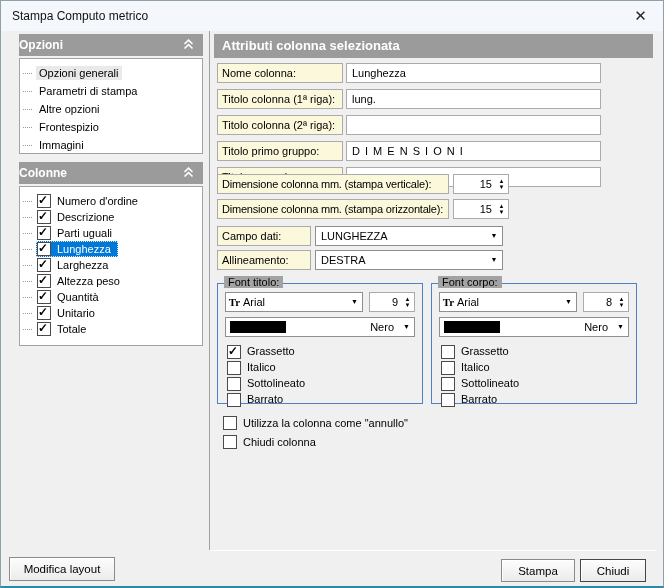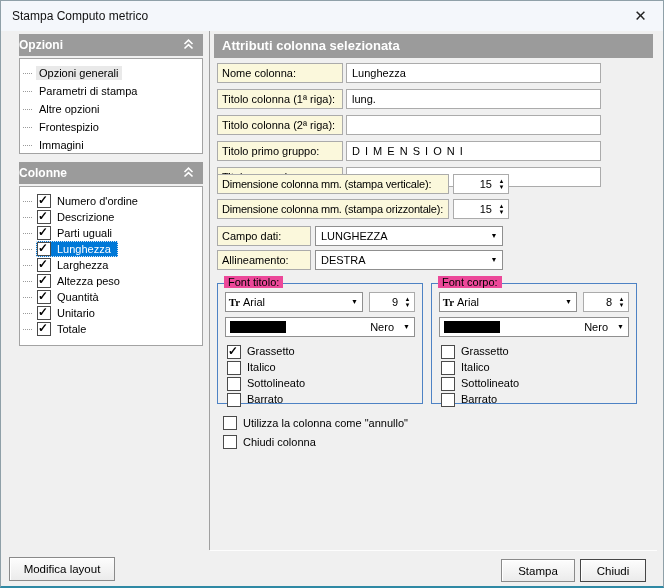--- a/index.html
+++ b/index.html
@@ -45,21 +45,21 @@
   .spin{display:flex;width:56px;border:1px solid #ababab;background:#fff;margin-left:4px;box-sizing:border-box;}
   .spin .val{flex:1;text-align:right;line-height:18px;padding-right:3px;}
   .spin .arrs{width:13px;display:flex;flex-direction:column;justify-content:center;align-items:center;}
   .spin .arrs span{font-size:6px;line-height:6px;color:#000;cursor:pointer;}
   .combo{display:flex;width:188px;border:1px solid #8f8f8f;background:#fff;margin-left:4px;box-sizing:border-box;cursor:pointer;}
   .combo .cval{flex:1;line-height:18px;padding:0 5px;white-space:nowrap;overflow:hidden;}
   .combo .carr{width:16px;text-align:center;font-size:7px;line-height:18px;color:#000;}
   
   .fs{position:absolute;top:282px;width:206px;height:121px;border:1px solid #4d82c4;
       box-sizing:border-box;padding:8px 7px 0 7px;}
-  .fs .legend{position:absolute;top:-8px;left:6px;background:#ec4899;padding:0 4px;font-size:11px;}
+  .fs .legend{position:absolute;top:-8px;left:6px;background:#a3a3a3;padding:0 4px;font-size:11px;}
   .fontrow{display:flex;height:20px;margin-bottom:5px;}
   .fcombo{display:flex;flex:1;border:1px solid #8f8f8f;background:#fff;box-sizing:border-box;cursor:pointer;}
   .fcombo .ficon{width:17px;text-align:center;font-family:"Liberation Serif",serif;font-weight:bold;
                  font-size:11px;line-height:18px;}
   .fcombo .fname{flex:1;line-height:18px;}
   .fcombo .carr,.ccombo .carr{width:15px;text-align:center;font-size:7px;line-height:18px;}
   .szspin{width:46px;margin-left:6px;flex:0 0 auto;}
   .ccombo{display:flex;height:20px;border:1px solid #8f8f8f;background:#fff;box-sizing:border-box;
           margin-bottom:8px;cursor:pointer;}
   .swatch{width:56px;height:12px;background:#000;margin:3px 4px;flex:0 0 auto;}

